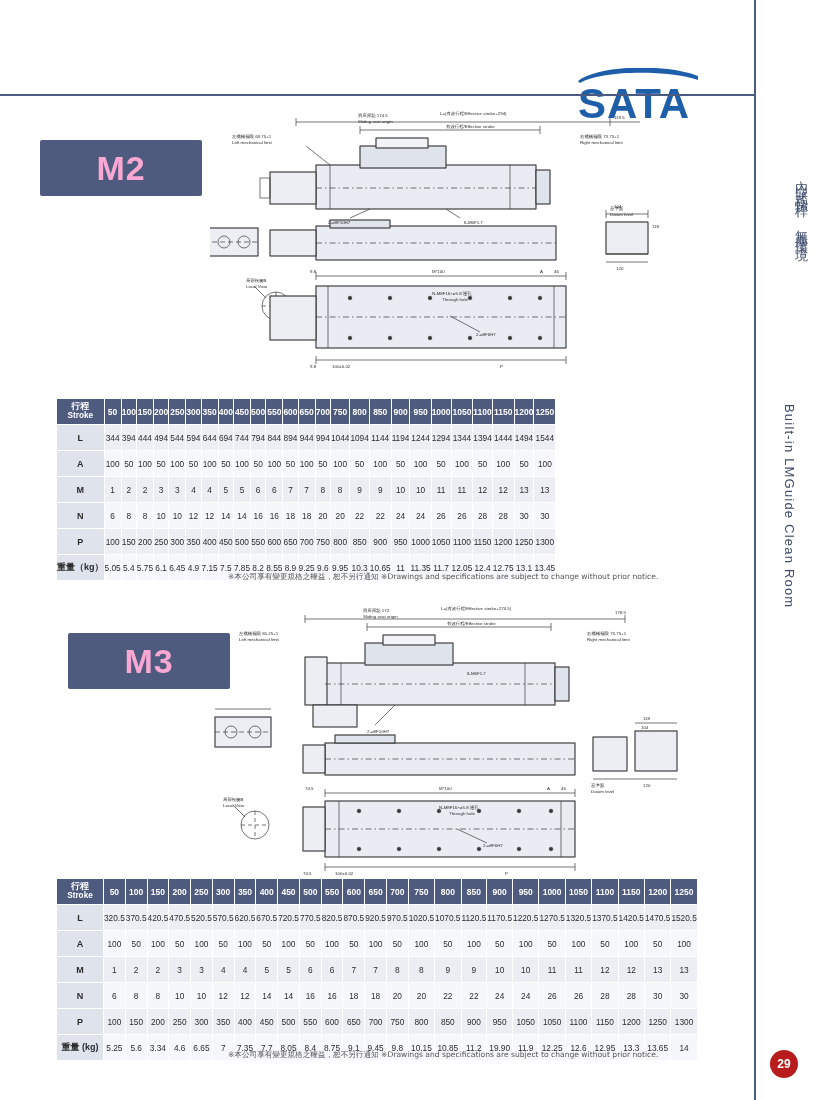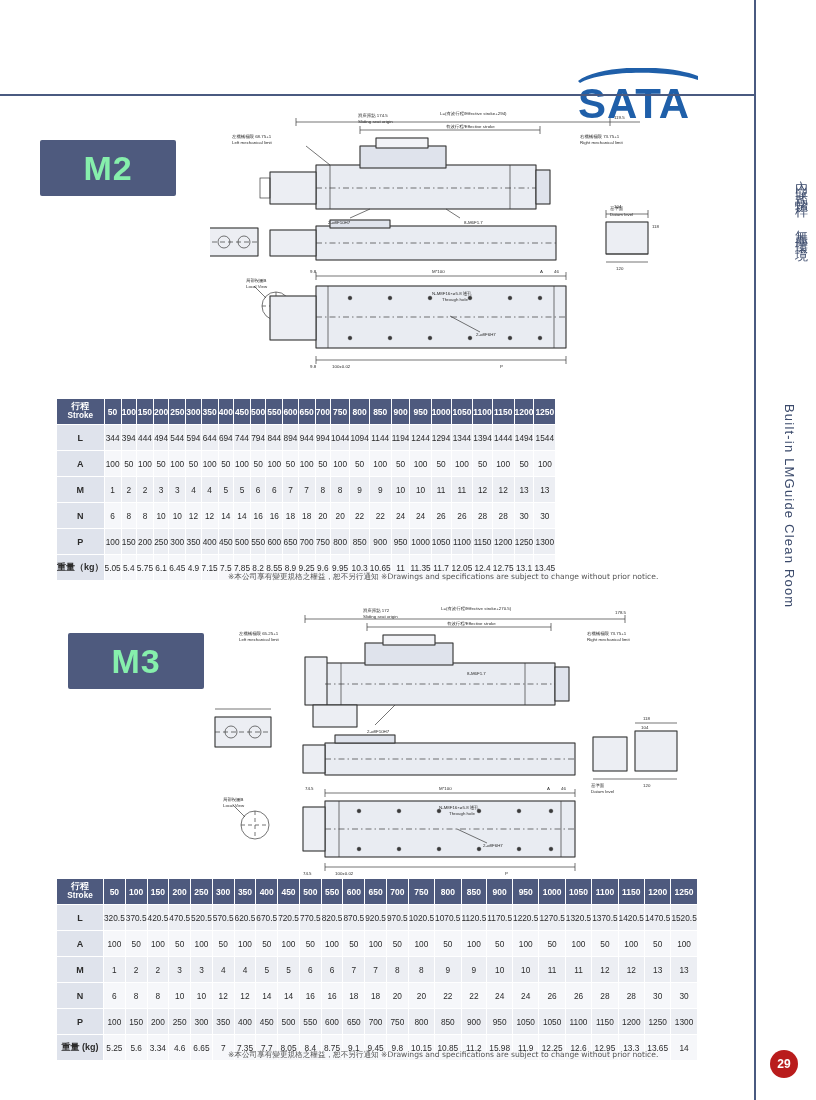--- a/index.html
+++ b/index.html
@@ -43,23 +43,23 @@
     position:absolute;left:782px;top:404px;
     writing-mode:vertical-rl;
     text-orientation:mixed;
     font-size:13px;letter-spacing:1.2px;color:#3b4a6b;
     font-family:"Liberation Sans", sans-serif;
   }
 
   
   .banner{
     position:absolute;
-    width:136px;height:56px;
+    width:162px;height:56px;
     background:#4e5a7e;
-    color:#86efac;
+    color:#f9a8d4;
     display:flex;align-items:center;justify-content:center;
     font-size:34px;font-weight:bold;letter-spacing:1px;
     border-radius:2px;
   }
   .banner.m2{left:40px;top:140px;}
   .banner.m3{left:24px;top:633px;margin-left:44px;}
 
   
   .drawing{
     position:absolute;
@@ -774,21 +774,21 @@
       <td>7.7</td>
       <td>8.05</td>
       <td>8.4</td>
       <td>8.75</td>
       <td>9.1</td>
       <td>9.45</td>
       <td>9.8</td>
       <td>10.15</td>
       <td>10.85</td>
       <td>11.2</td>
-      <td>15.98</td>
+      <td>19.90</td>
       <td>11.9</td>
       <td>12.25</td>
       <td>12.6</td>
       <td>12.95</td>
       <td>13.3</td>
       <td>13.65</td>
       <td>14</td>
     </tr>
   </tbody>
     </table>

